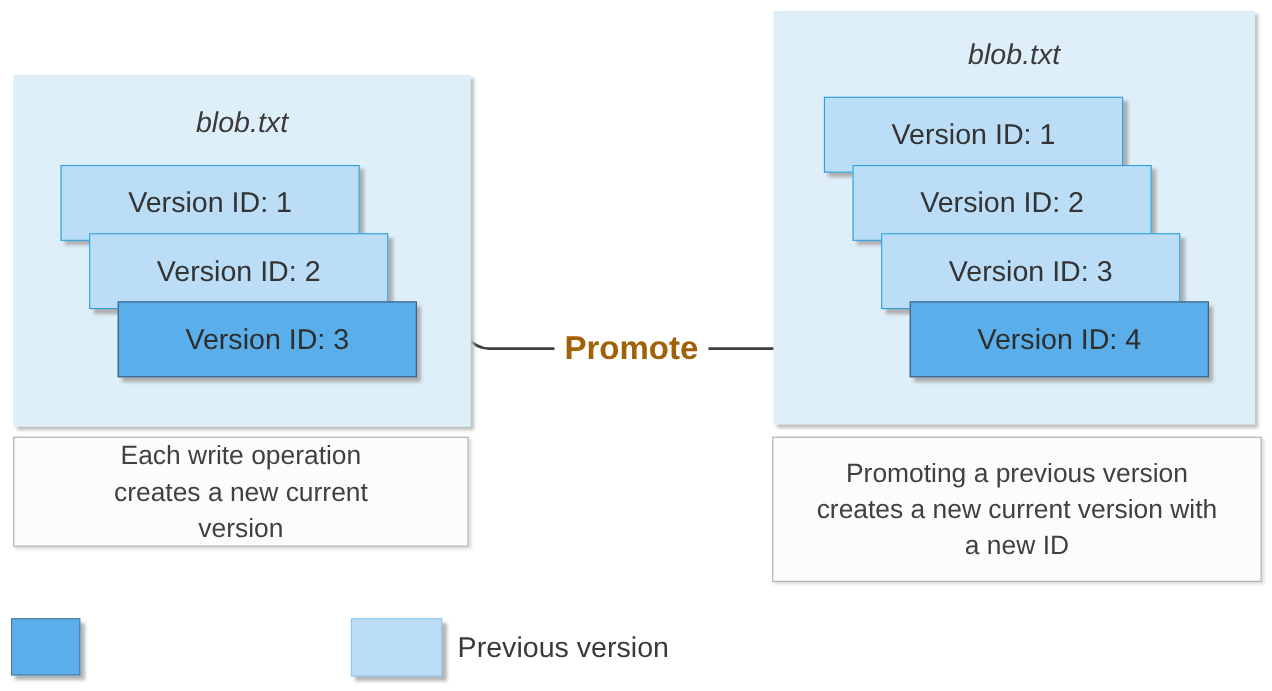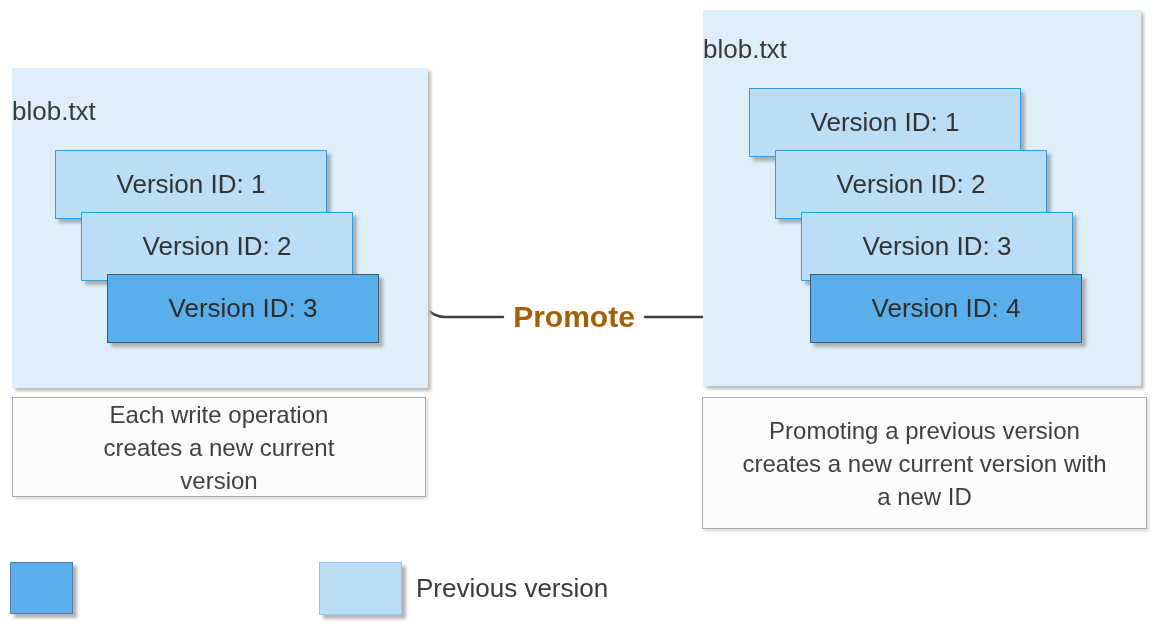--- a/index.html
+++ b/index.html
@@ -7,22 +7,22 @@
     position:relative;width:1156px;height:628px;background:#ffffff;overflow:hidden;
     font-family:"Liberation Sans","DejaVu Sans",sans-serif;color:var(--text,#3a3a3a);
   }
   .panel{
     position:absolute;background:var(--panel-fill,#deeff9);
     box-shadow:3px 3px 3px #bcbcbc;
   }
   .panel-left{left:12px;top:68px;width:416px;height:320px;}
   .panel-right{left:703px;top:10px;width:438px;height:376px;}
   .panel-title{
-    position:absolute;left:0;width:100%;text-align:left;
-    font-size:26px;color:var(--text,#3a3a3a);
+    position:absolute;left:0;width:100%;text-align:center;
+    font-size:26px;color:var(--text,#3a3a3a);font-style:italic;
   }
   .panel-left .panel-title{top:95px - 68px;top:28px;}
   .panel-right .panel-title{top:24px;}
   .vbox{
     position:absolute;width:272px;height:69px;box-sizing:border-box;
     display:flex;align-items:center;justify-content:center;
     font-size:26px;box-shadow:4px 4px 3px #aeaeae;
   }
   .vbox.previous{background:var(--previous-fill,#bbddf6);border:1.5px solid var(--previous-border,#2d9fe0);color:#333333;}
   .vbox.current{background:var(--current-fill,#5aaee9);border:1.5px solid var(--current-border,#3d5a76);color:#2d2d2d;}
@@ -78,21 +78,21 @@
     <div></div>
   <div class="vbox previous" style="left: 46px; top: 78px;">
         <span>Version ID: 1</span>
       </div>
       <div class="vbox previous" style="left: 72px; top: 140px;">
         <span>Version ID: 2</span>
       </div>
       <div class="vbox previous" style="left: 98px; top: 202px;">
         <span>Version ID: 3</span>
       </div>
-      <div class="vbox current" style="left: 107px; top: 264px;">
+      <div class="vbox current" style="left: 124px; top: 264px;">
         <span>Version ID: 4</span>
       </div>
     </div>
 
   <div class="promote-label">Promote</div>
 
   <div class="caption caption-left">
     <span class="cap-text">Each write operation creates a new current version</span>
   </div>
   <div class="caption caption-right">

